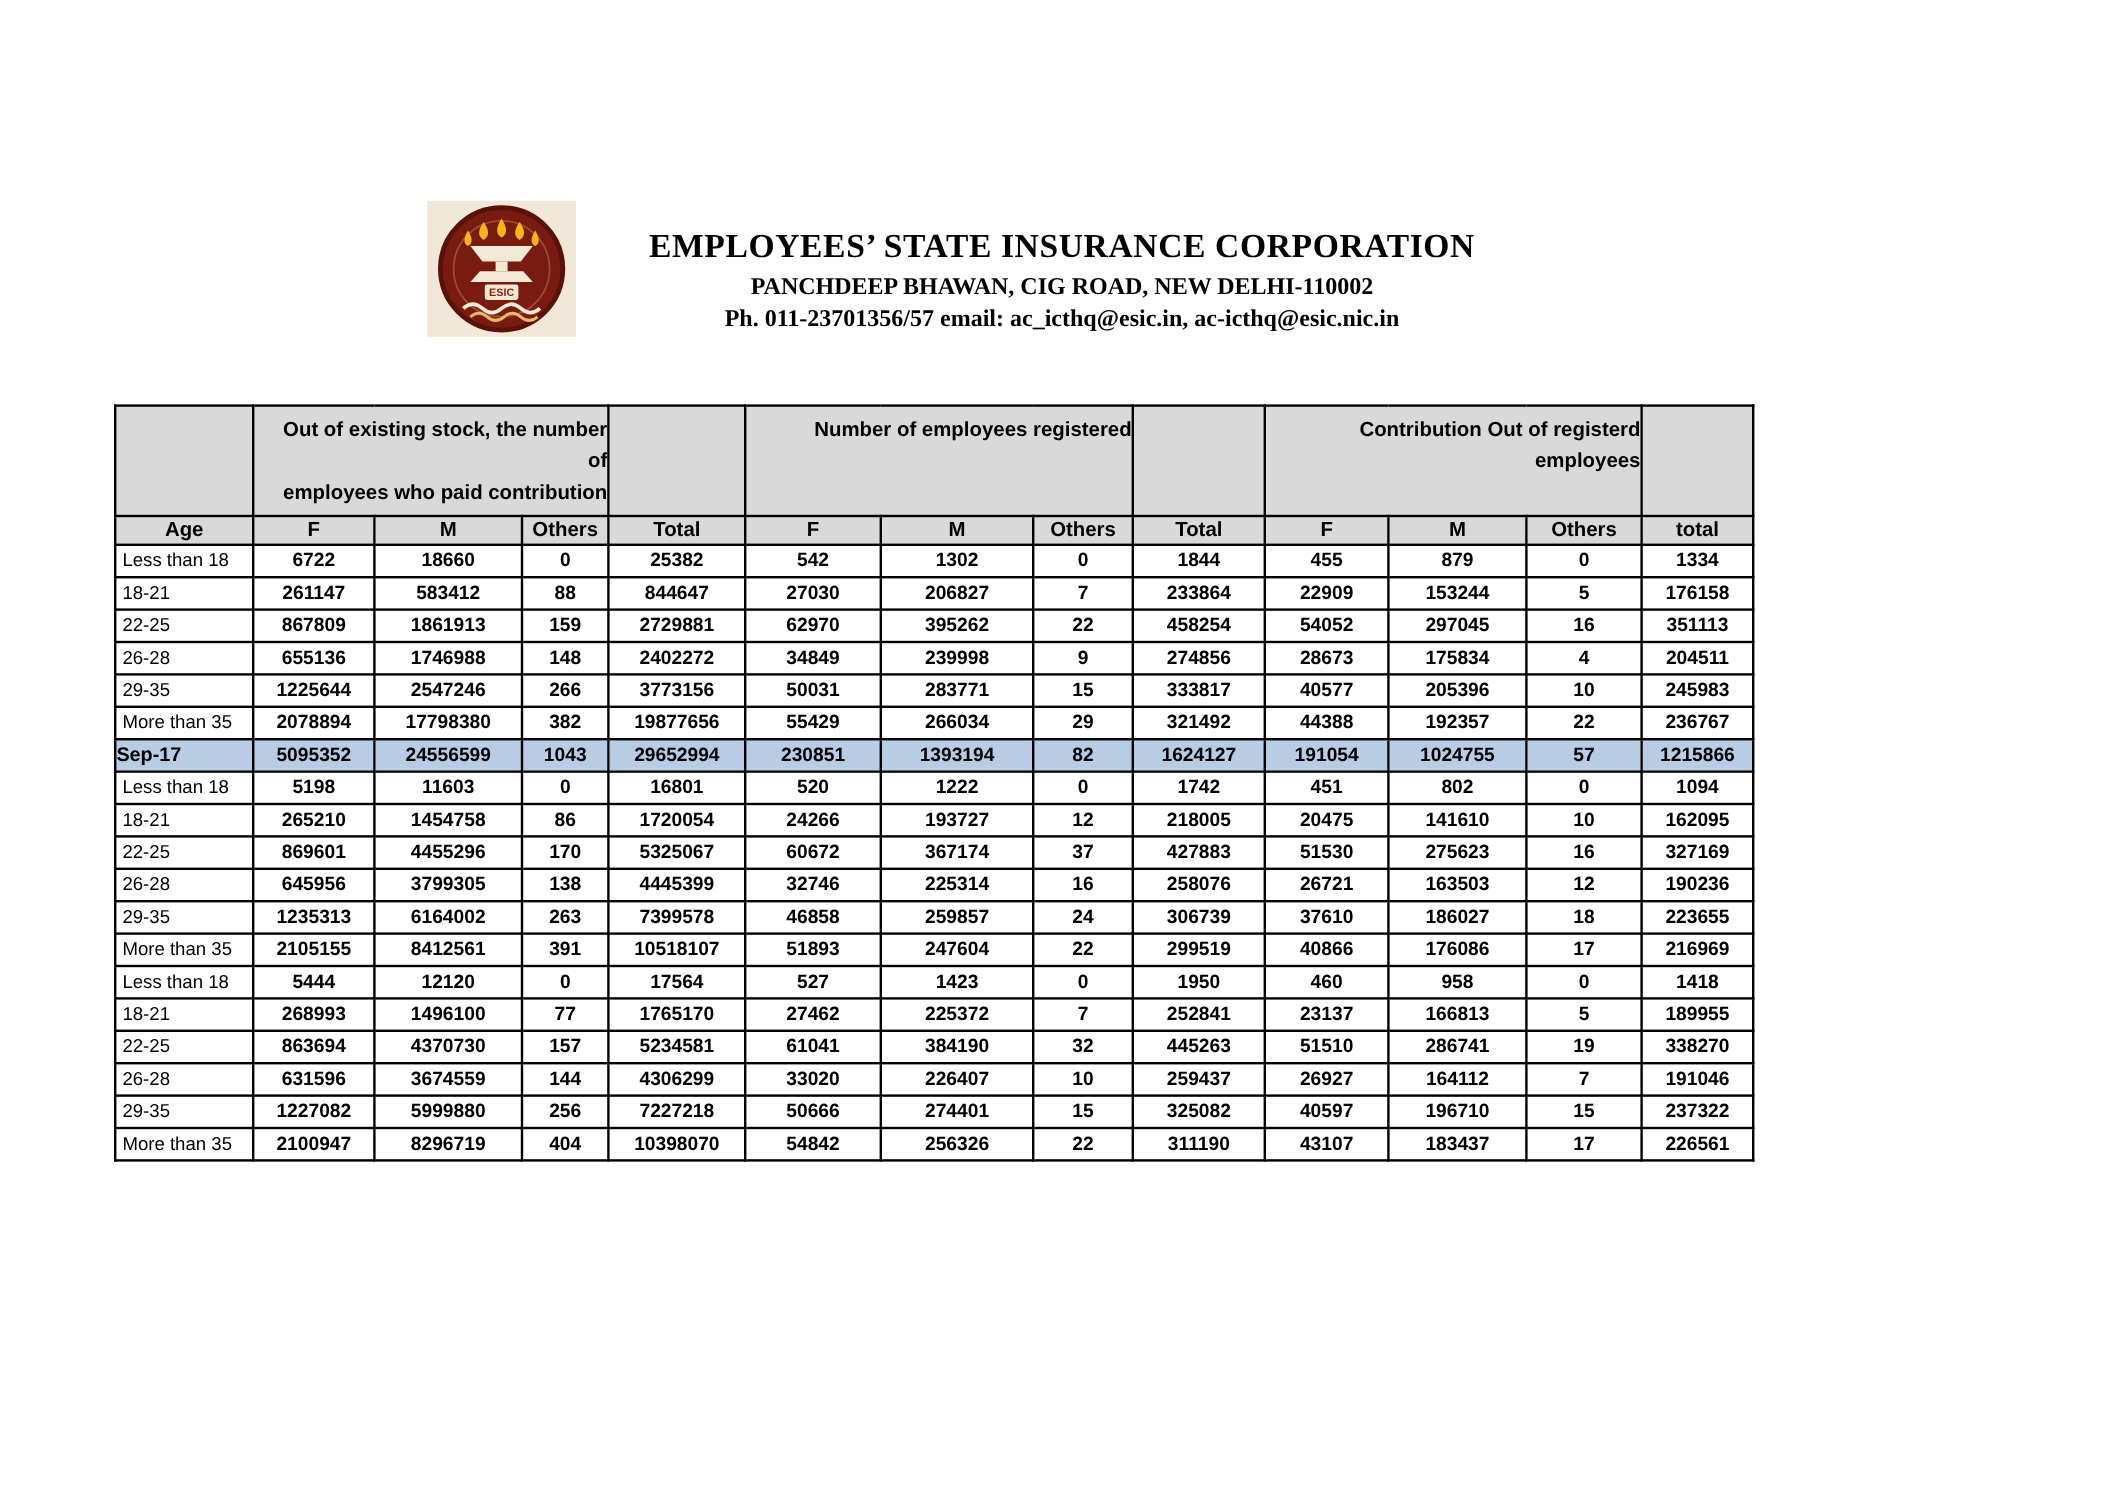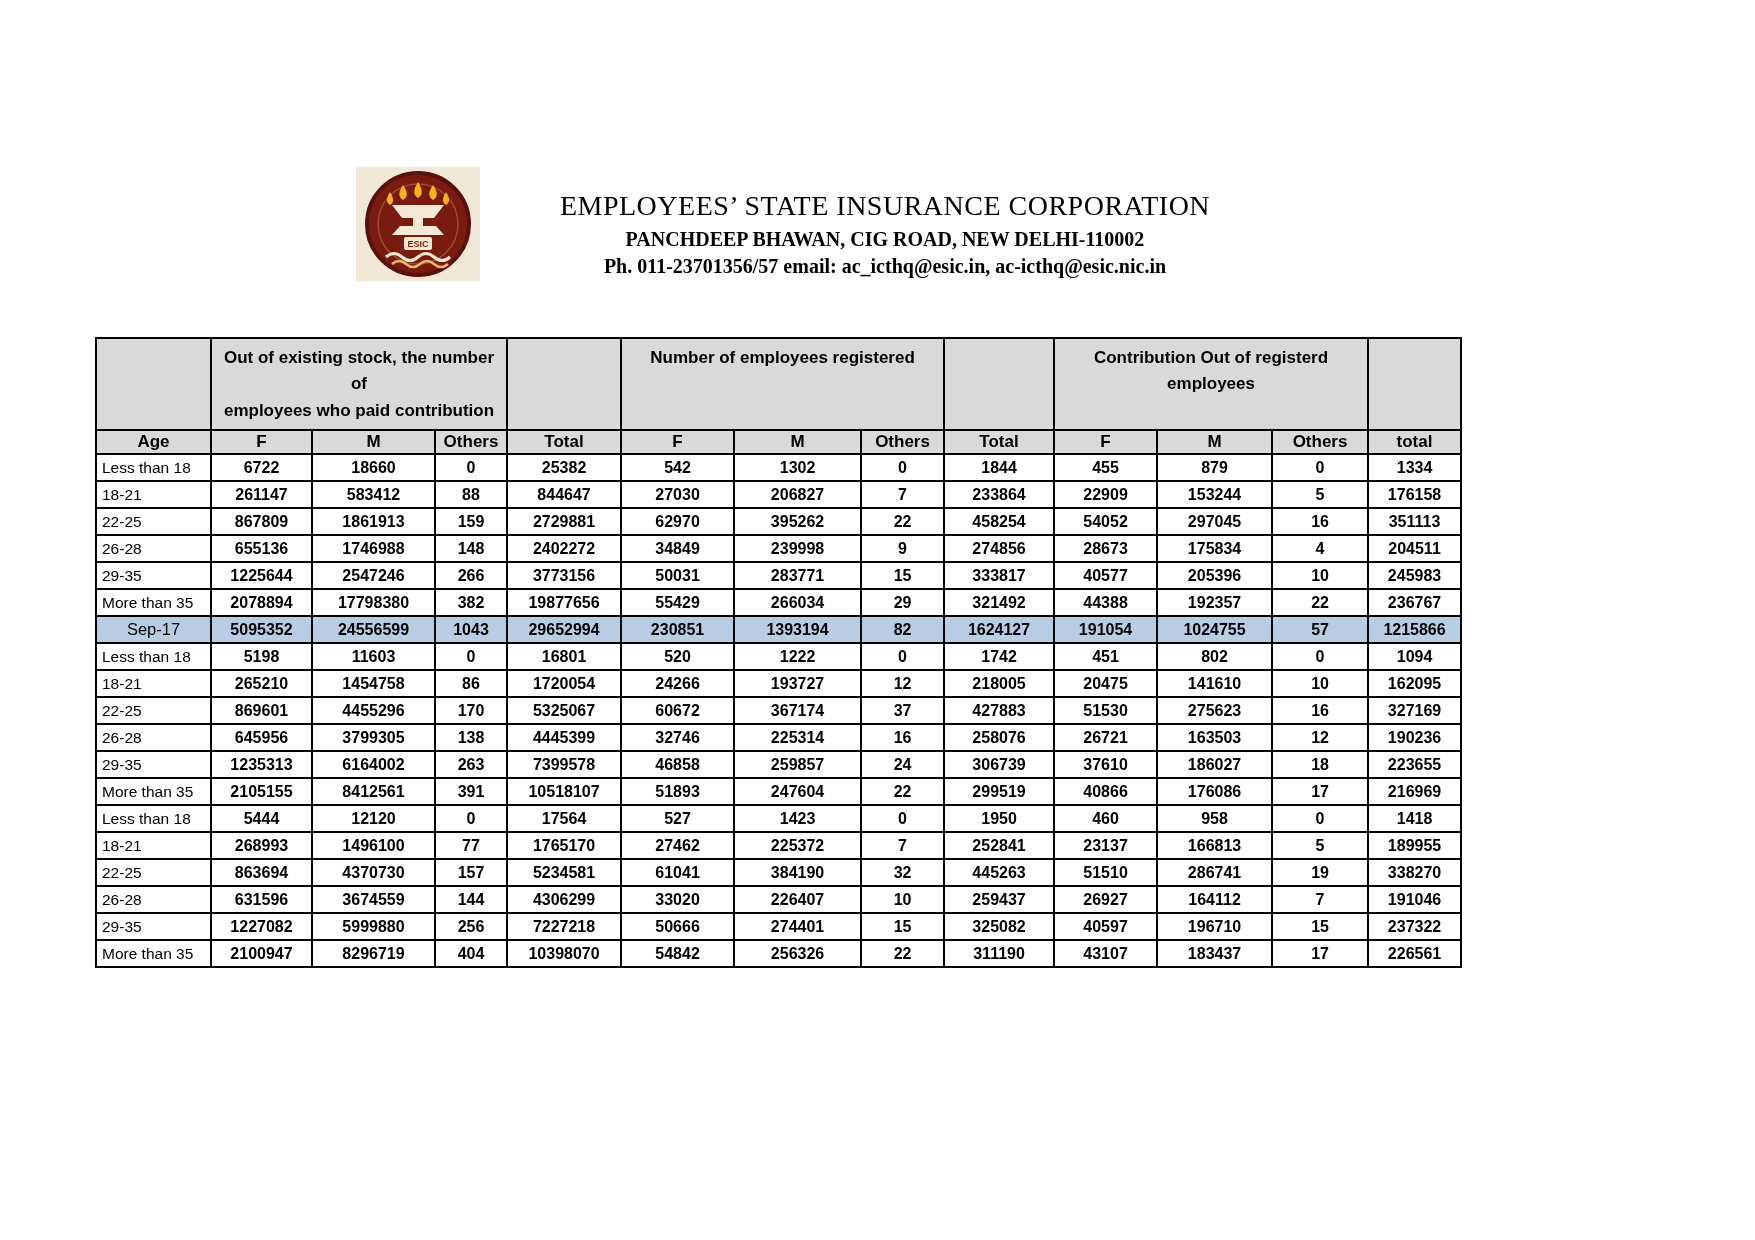--- a/index.html
+++ b/index.html
@@ -12,38 +12,38 @@
   }
   *{margin:0;padding:0;box-sizing:border-box;}
   html,body{background:#ffffff;}
   body{width:1755px;height:1240px;font-family:"Liberation Sans",sans-serif;color:#000;}
   .page{position:relative;width:1755px;height:1240px;overflow:hidden;background:#fff;}
 
   .logo{position:absolute;left:356px;top:167px;width:104px;height:114px;}
 
   .org-block{position:absolute;left:470px;top:190px;width:830px;text-align:center;
              font-family:"Liberation Serif",serif;}
-  .org-name{font-size:28px;font-weight:normal;letter-spacing:.5px;}
+  .org-name{font-size:28px;font-weight:bold;letter-spacing:.5px;}
   .org-address{font-size:20px;font-weight:bold;margin-top:6px;}
   .org-contact{font-size:20px;font-weight:bold;margin-top:4px;}
 
   .doc-title{position:absolute;left:95px;top:308px;width:1365px;text-align:center;
              font-size:18px;font-weight:bold;text-decoration:underline;white-space:nowrap;}
 
   table.payroll{position:absolute;left:95px;top:337px;width:1365px;
                 border-collapse:collapse;table-layout:fixed;}
   .payroll th,.payroll td{border:2px solid #000;text-align:center;vertical-align:middle;overflow:hidden;}
   .payroll thead tr.group-row th{height:92px;background:var(--header-fill);font-size:17px;
-        font-weight:bold;vertical-align:top;padding-top:6px;white-space:pre-line;line-height:1.55;}
+        font-weight:bold;vertical-align:top;padding-top:6px;white-space:pre-line;line-height:1.55;text-align:right;}
   .payroll thead tr.sub-row th{height:24px;background:var(--header-fill);font-size:17px;font-weight:bold;}
   .payroll th.age-col{background:var(--age-fill);}
   .payroll tbody td{height:27px;font-size:16px;font-weight:bold;}
   .payroll tbody td.age-label{text-align:left;padding-left:5px;font-weight:normal;font-size:15.5px;}
   .payroll tbody tr.summary td{background:var(--summary-fill);}
-  .payroll tbody tr.summary td.age-label{text-align:center;font-weight:normal;font-size:16.5px;padding-left:0;}
+  .payroll tbody tr.summary td.age-label{text-align:left;font-weight:bold;font-size:16.5px;padding-left:0;}
 </style>
 </head>
 <body>
 
 <div class="page">
 
   <div class="logo">
     <svg width="124" height="114" viewBox="0 0 124 114">
       <rect x="0" y="0" width="124" height="114" fill="var(--logo-cream)"></rect>
       <circle cx="62" cy="57" r="51" fill="var(--logo-maroon)" stroke="#58120a" stroke-width="4"></circle>

